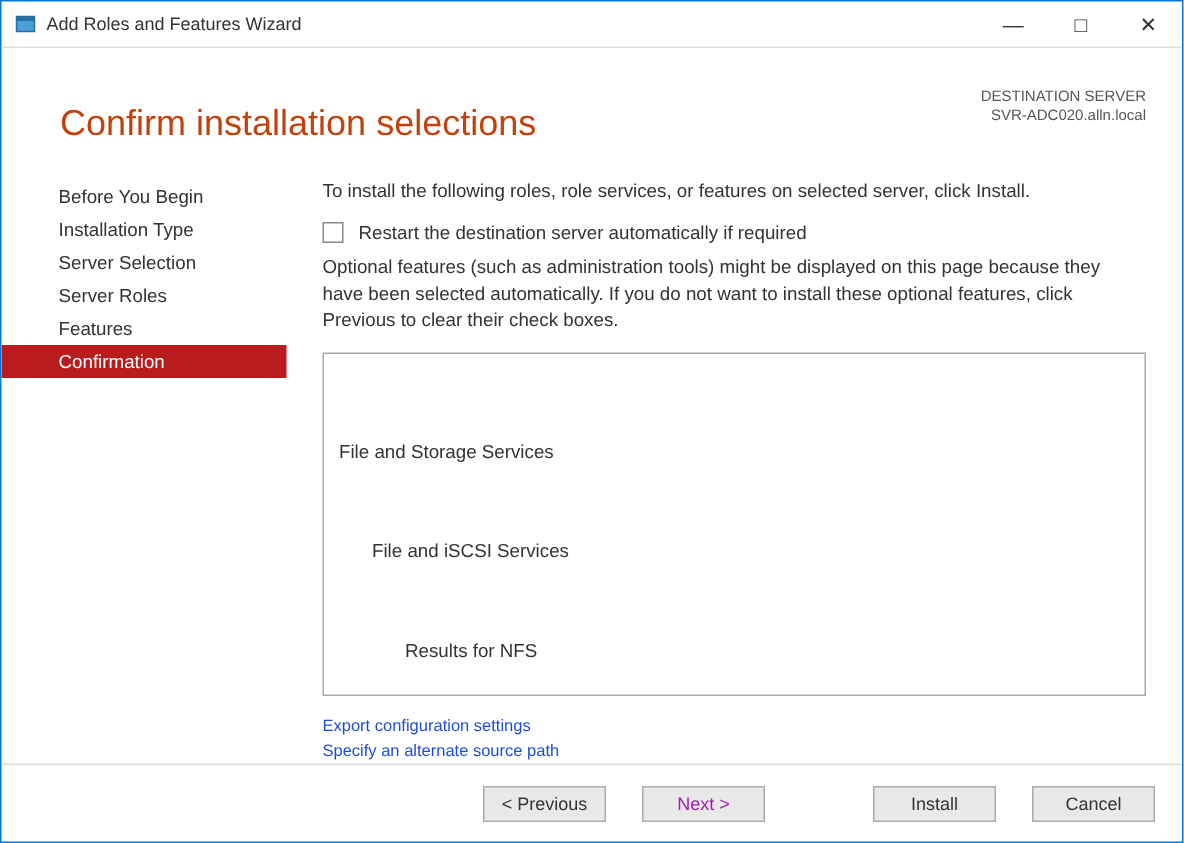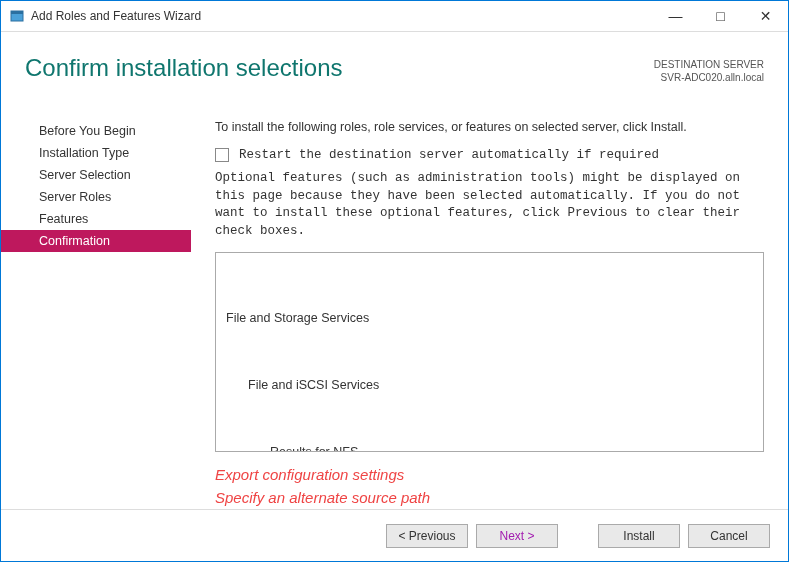--- a/index.html
+++ b/index.html
@@ -44,22 +44,22 @@
     border-top: 1px solid #ddd;
   }
   .header-row {
     display: flex;
     align-items: flex-start;
     padding: 22px 24px 0 24px;
   }
   .page-title {
     font-size: 24px;
     font-weight: 300;
-    color: #0f766e;
-    margin: 0;
+    color: #c2410c;
+    margin: 15px;
     flex: 1;
   }
   .dest-block {
     text-align: right;
     font-size: 10px;
     color: #555;
     line-height: 1.3;
     padding-top: 4px;
   }
   .main-cols {
@@ -72,79 +72,77 @@
     width: 190px;
     padding-top: 10px;
   }
   .sidebar-item {
     padding: 4px 0 4px 38px;
     font-size: 12.5px;
     color: #333;
     cursor: pointer;
   }
   .sidebar-item.selected {
-    background: #be185d;
+    background: #b91c1c;
     color: #fff;
   }
   .sidebar-item.disabled {
     color: #bbb;
   }
   .main-pane {
     flex: 1;
     padding: 10px 24px 0 24px;
     font-size: 12.5px;
     color: #333;
     display: flex;
     flex-direction: column;
   }
   .intro { margin: 0 0 14px 0; }
   .checkbox-row {
     display: flex;
     align-items: center;
     margin-bottom: 8px;
-    font-family: Liberation Mono, monospace;
   }
   .checkbox-box {
     width: 14px; height: 14px;
     border: 1px solid #888;
     margin-right: 10px;
     background: #fff;
   }
-  .optional-text { margin: 0 4px 12px 0; line-height: 1.4; font-family: Liberation Mono, monospace; }
+  .optional-text { margin: 0 4px 12px 0; line-height: 1.4; }
   .features-box {
     border: 1px solid #aaa;
     flex: 1;
     padding: 8px 10px;
     background: #fff;
     overflow: auto;
     font-size: 12.5px;
     color: #333;
   }
   .features-box .l1 { padding-left: 0; }
   .features-box .l2 { padding-left: 22px; }
   .features-box .l3 { padding-left: 44px; }
   .features-box div { line-height: 1.5; margin-top: 48px; }
   .links { margin-top: 12px; }
   .links div {
-    color: #ef4444;
-    font-size: 15px;
+    color: #1d4ed8;
+    font-size: 11px;
     cursor: pointer;
     line-height: 1.5;
-    font-style: italic;
   }
   .button-bar {
     position: absolute;
     bottom: 0; left: 0; right: 0;
     height: 52px;
     border-top: 1px solid #ddd;
     display: flex;
     align-items: center;
     justify-content: flex-end;
     padding-right: 18px;
-    gap: 8px;
+    gap: 24px;
   }
   .btn {
     min-width: 82px;
     height: 24px;
     border: 1px solid #aaa;
     background: #e9e9e9;
     font-size: 12px;
     color: #333;
     display: flex;
     align-items: center;

